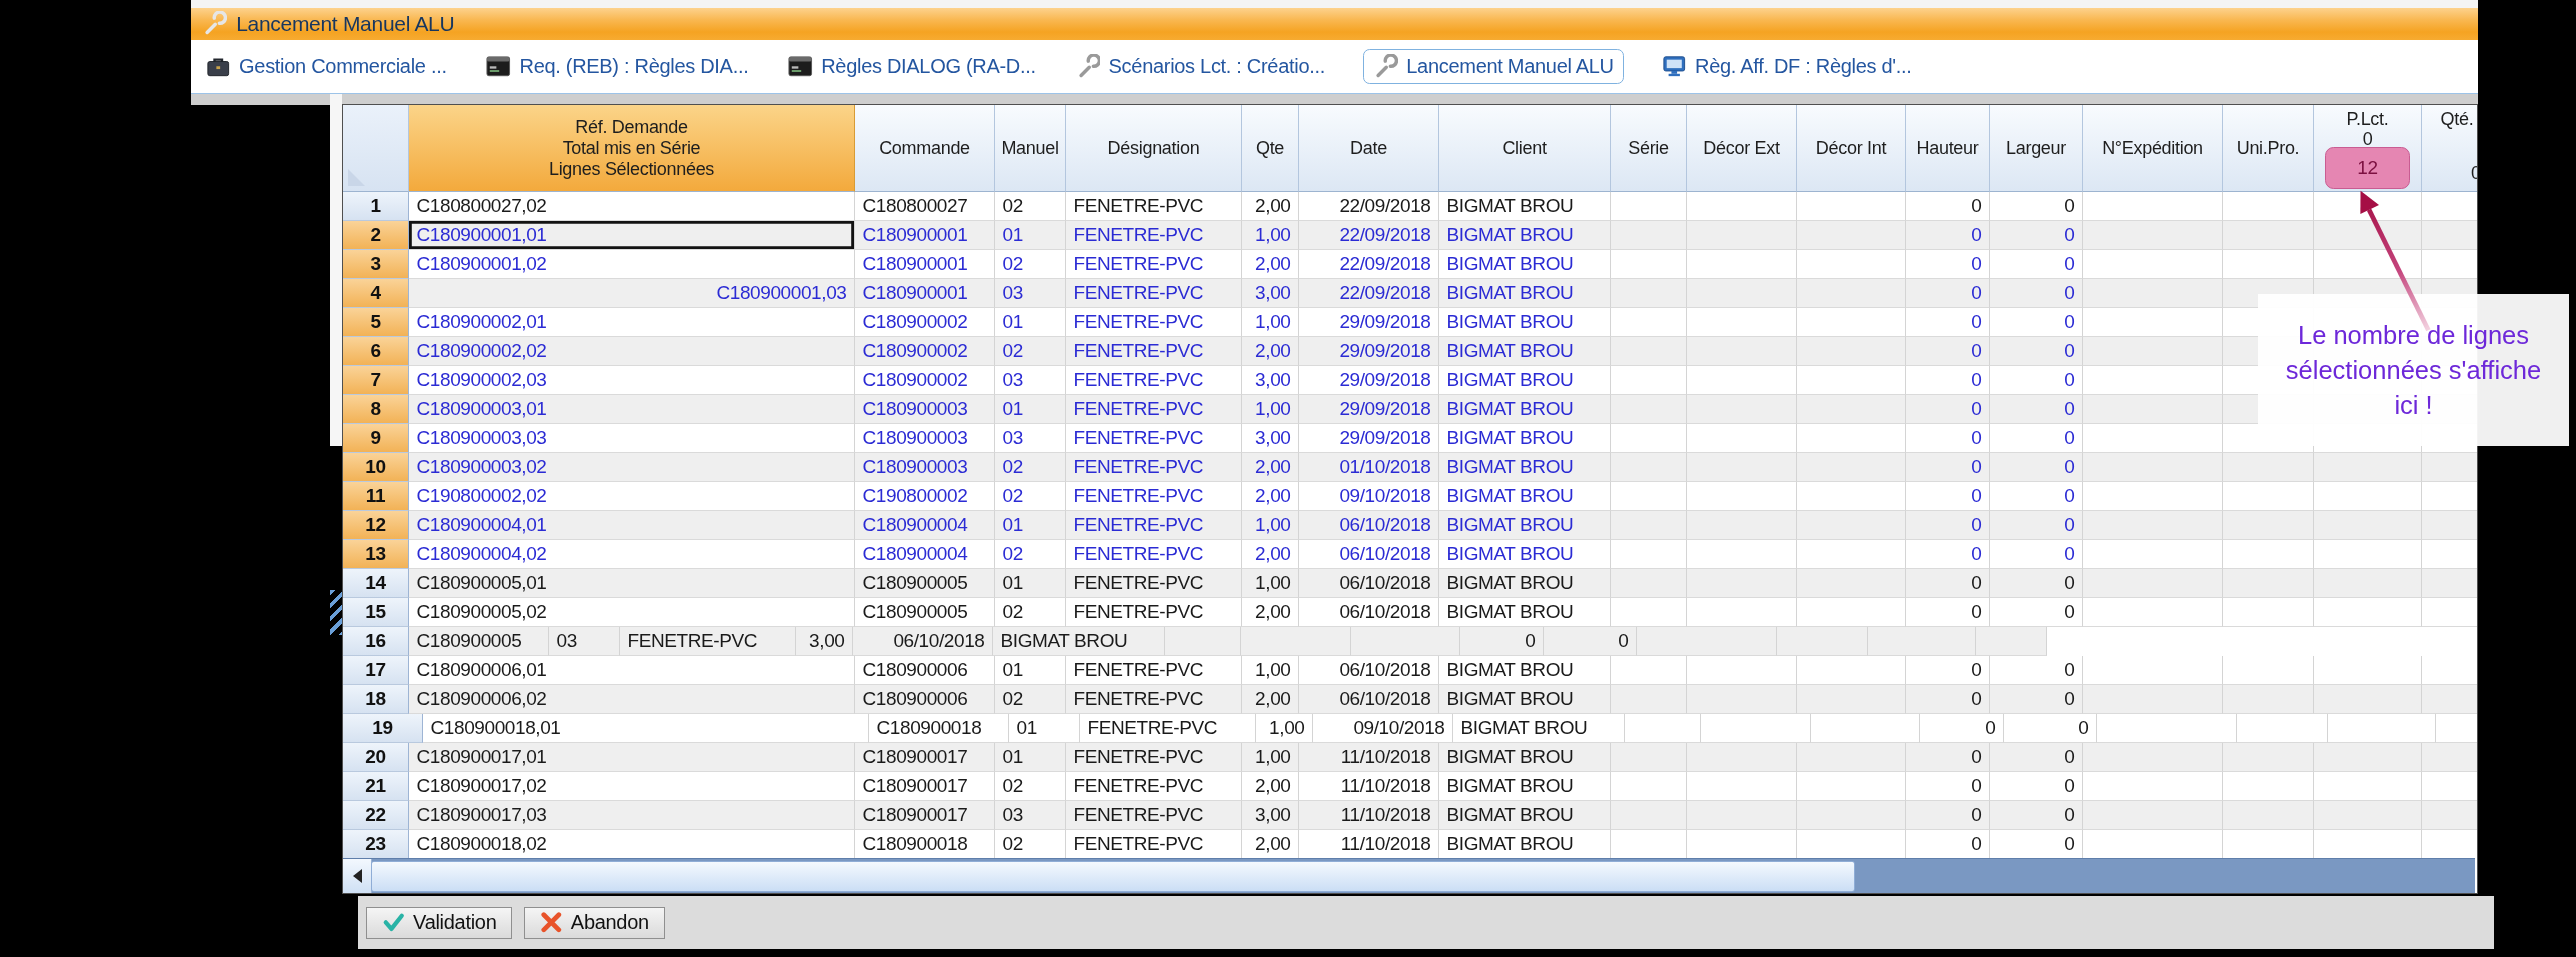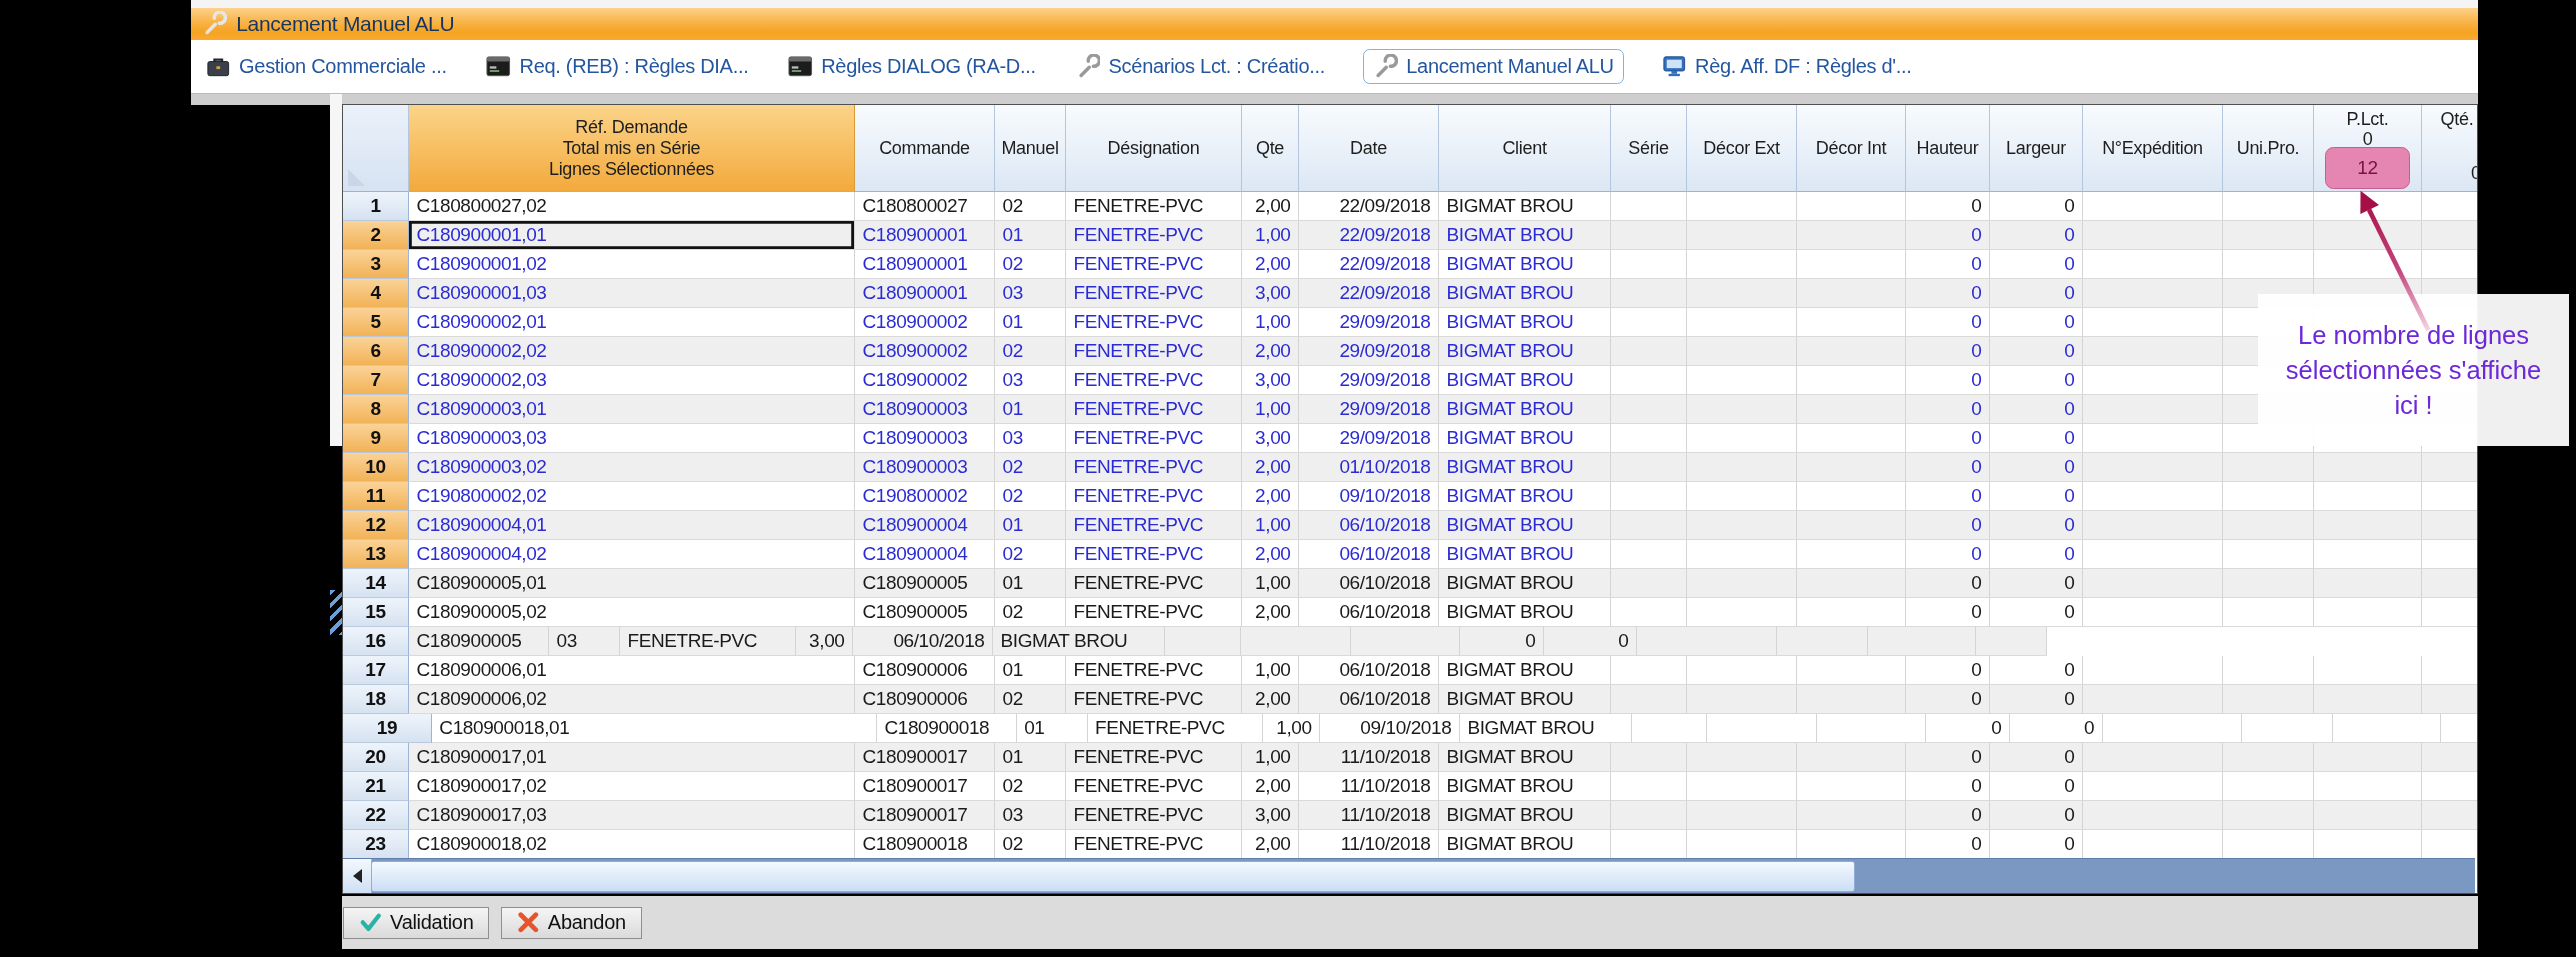--- a/index.html
+++ b/index.html
@@ -56,22 +56,22 @@
     border-top:0.9px solid #5f7eaa;}
   #hs-btn{position:absolute;left:0;top:0;width:28px;height:34px;
     background:linear-gradient(180deg,#f3f8fe,#cfe0f4);border-right:0.9px solid #9ab4d8;
     display:flex;align-items:center;justify-content:center;}
   #hs-btn .tri{width:0;height:0;border-top:7.5px solid transparent;border-bottom:7.5px solid transparent;
     border-right:9.4px solid #222;}
   #hs-thumb{position:absolute;left:28px;top:1.9px;width:1482px;height:29px;border-radius:2.8px;
     background:linear-gradient(180deg,#f4f9fe,#cbdef5);border:0.9px solid #8fadd6;}
 
   
-  #bottombar{left:342px;top:896px;width:2136px;height:53px;background:#dcdcdc;
-    display:flex;align-items:center;gap:11.3px;padding-left:1px;}
+  #bottombar{left:358px;top:896px;width:2136px;height:53px;background:#dcdcdc;
+    display:flex;align-items:center;gap:11.3px;padding-left:8px;}
   .btn{display:inline-flex;align-items:center;gap:8.5px;height:30px;padding:0 15px;
     background:linear-gradient(180deg,#f5f5f5,#dadada);border:0.9px solid #8f8f8f;
     font-size:20px;color:#111;letter-spacing:-0.3px;}
 
   
   #annotation{left:2258px;top:294px;width:311px;height:152px;background:rgba(255,255,255,0.94);
     display:flex;flex-direction:column;justify-content:center;align-items:center;
     font-size:25.5px;line-height:35px;color:#6d28d9;text-align:center;z-index:30;}
   #arrow-svg{left:2301px;top:187px;z-index:31;pointer-events:none;}
   .icon{display:inline-flex;flex:none;}
@@ -279,21 +279,21 @@
           <div class="cell" style="width: 109px; text-align: left;"></div>
           <div class="cell" style="width: 84px; text-align: right;">0</div>
           <div class="cell" style="width: 93px; text-align: right;">0</div>
           <div class="cell" style="width: 140px; text-align: left;"></div>
           <div class="cell" style="width: 91px; text-align: left;"></div>
           <div class="cell" style="width: 108px; text-align: right;"></div>
           <div class="cell" style="width: 71px; text-align: right;"></div>
         </div>
         <div class="grid-row alt sel">
           <div class="cell rownum rownum-sel" style="width: 66px; text-align: center;">4</div>
-          <div class="cell" style="width: 446px; text-align: left;">C180900001,03</div>
+          <div class="cell" style="width: 446px; text-align: right;">C180900001,03</div>
           <div class="cell" style="width: 140px; text-align: left;">C180900001</div>
           <div class="cell" style="width: 71px; text-align: left;">03</div>
           <div class="cell" style="width: 176px; text-align: left;">FENETRE-PVC</div>
           <div class="cell" style="width: 57px; text-align: right;">3,00</div>
           <div class="cell" style="width: 140px; text-align: right;">22/09/2018</div>
           <div class="cell" style="width: 172px; text-align: left;">BIGMAT BROU</div>
           <div class="cell" style="width: 76px; text-align: left;"></div>
           <div class="cell" style="width: 110px; text-align: left;"></div>
           <div class="cell" style="width: 109px; text-align: left;"></div>
           <div class="cell" style="width: 84px; text-align: right;">0</div>
@@ -562,21 +562,21 @@
           <div class="cell" style="width: 110px; text-align: left;"></div>
           <div class="cell" style="width: 109px; text-align: left;"></div>
           <div class="cell" style="width: 84px; text-align: right;">0</div>
           <div class="cell" style="width: 93px; text-align: right;">0</div>
           <div class="cell" style="width: 140px; text-align: left;"></div>
           <div class="cell" style="width: 91px; text-align: left;"></div>
           <div class="cell" style="width: 108px; text-align: right;"></div>
           <div class="cell" style="width: 71px; text-align: right;"></div>
         </div>
         <div class="grid-row">
-          <div class="cell rownum" style="width: 89px; text-align: center;">19</div>
+          <div class="cell rownum" style="width: 80px; text-align: center;">19</div>
           <div class="cell" style="width: 446px; text-align: left;">C180900018,01</div>
           <div class="cell" style="width: 140px; text-align: left;">C180900018</div>
           <div class="cell" style="width: 71px; text-align: left;">01</div>
           <div class="cell" style="width: 176px; text-align: left;">FENETRE-PVC</div>
           <div class="cell" style="width: 57px; text-align: right;">1,00</div>
           <div class="cell" style="width: 140px; text-align: right;">09/10/2018</div>
           <div class="cell" style="width: 172px; text-align: left;">BIGMAT BROU</div>
           <div class="cell" style="width: 76px; text-align: left;"></div>
           <div class="cell" style="width: 110px; text-align: left;"></div>
           <div class="cell" style="width: 109px; text-align: left;"></div>

